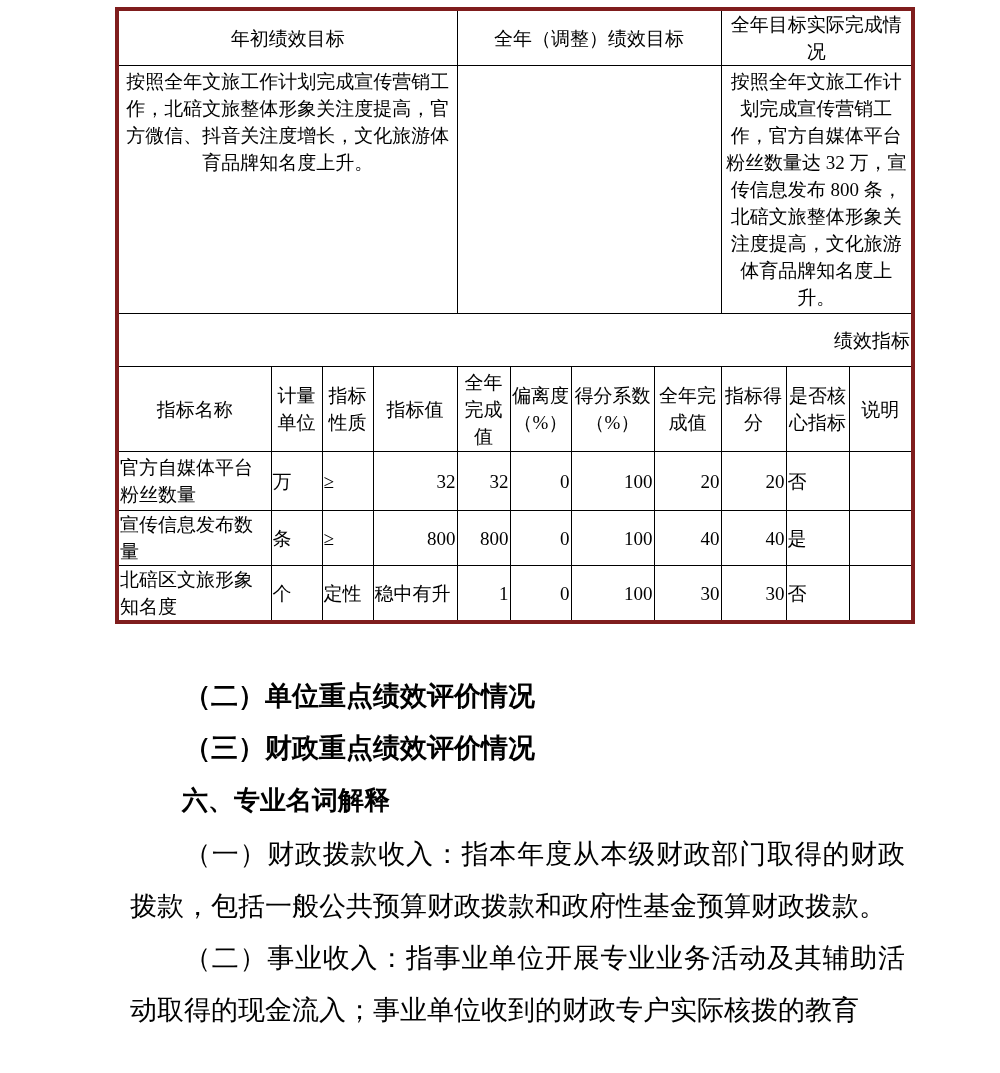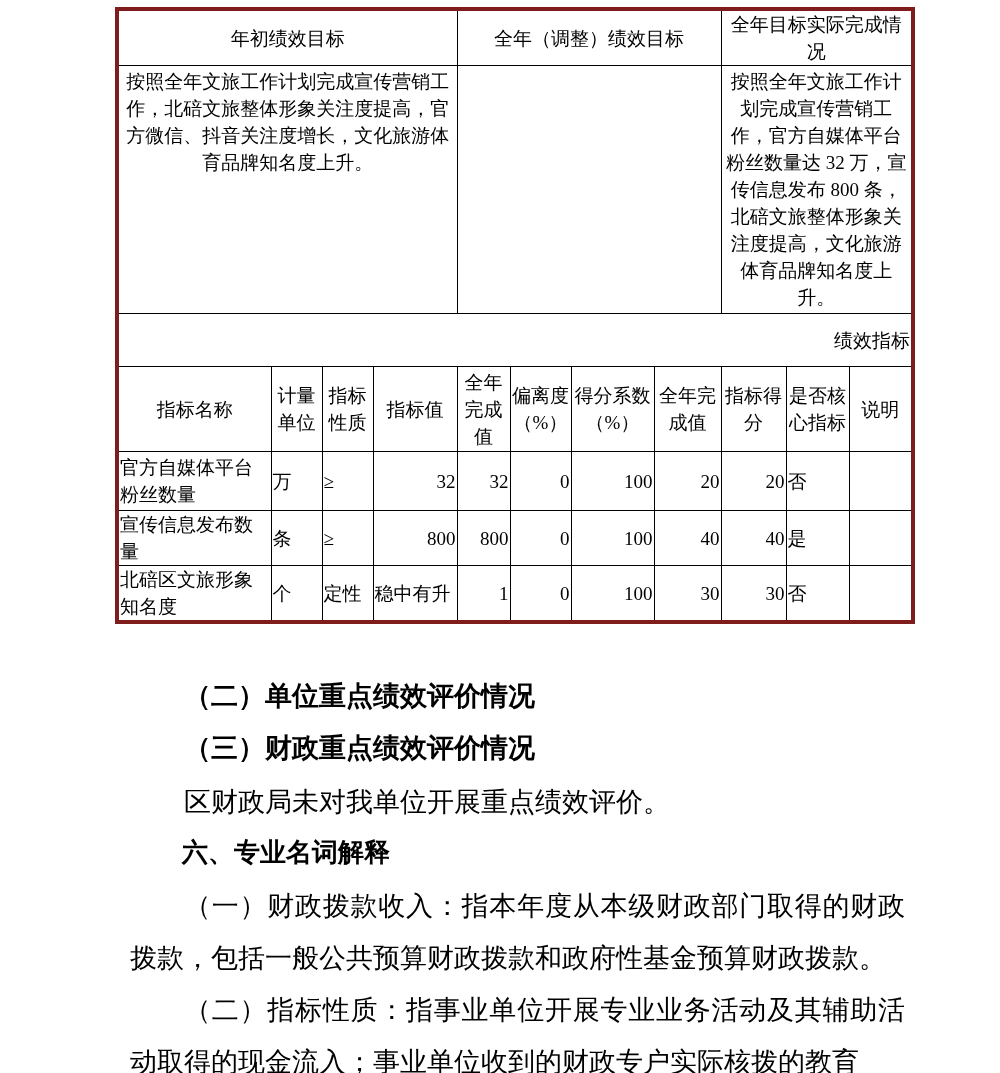--- a/index.html
+++ b/index.html
@@ -146,19 +146,18 @@
       <td class="num">30</td>
       <td class="lft">否</td>
       <td></td>
     </tr>
   </tbody>
     </table>
 
   <div class="doc-body">
     <p class="h2">（二）单位重点绩效评价情况</p>
     <p class="h2">（三）财政重点绩效评价情况</p>
-    <p>区财政局未对我单位开展重点绩效评价。</p>
     <p class="h1">六、专业名词解释</p>
     <p><span class="lead">（一）财政拨款收入：</span><span>指本年度从本级财政部门取得的财政拨款，包括一般公共预算财政拨款和政府性基金预算财政拨款。</span></p>
-    <p><span class="lead">（二）指标性质：</span><span>指事业单位开展专业业务活动及其辅助活动取得的现金流入；事业单位收到的财政专户实际核拨的教育</span></p>
+    <p><span class="lead">（二）事业收入：</span><span>指事业单位开展专业业务活动及其辅助活动取得的现金流入；事业单位收到的财政专户实际核拨的教育</span></p>
   </div>
 
 </div>
 
 </body></html>

